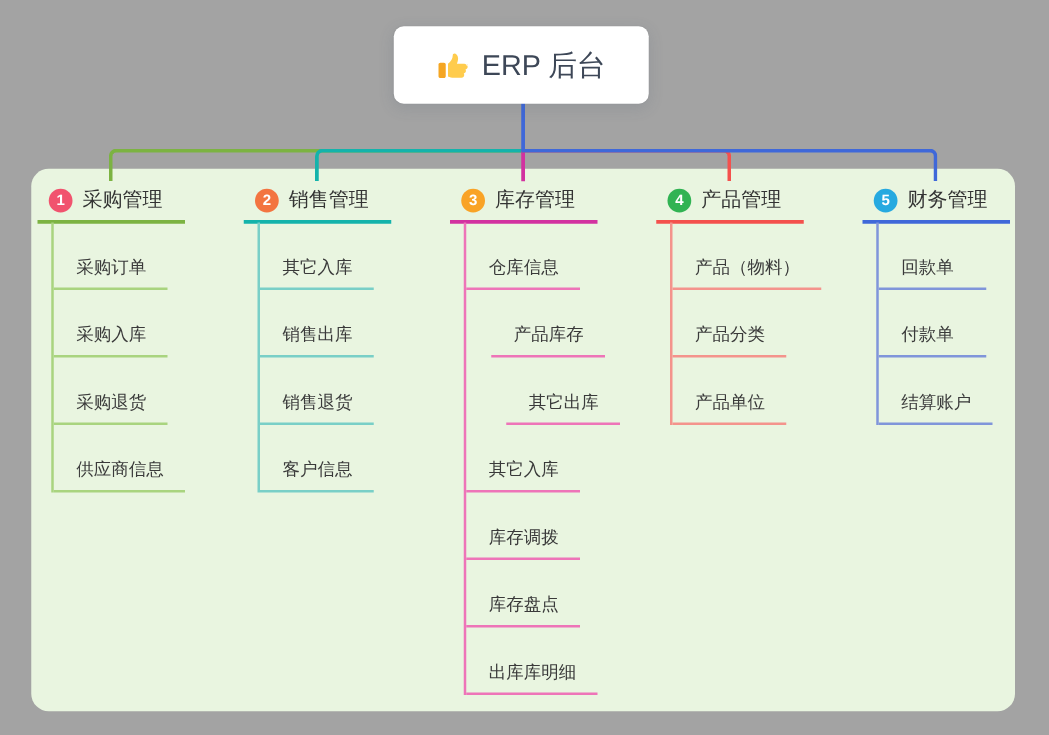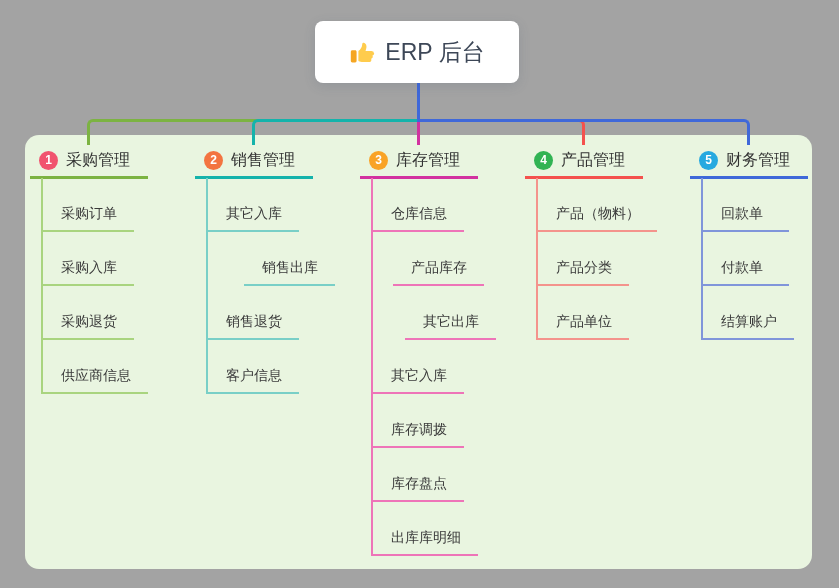--- a/index.html
+++ b/index.html
@@ -95,21 +95,21 @@
 
   <div>
     <div class="topic" style="left: 195px; top: 147px; border-bottom-color: rgb(20, 179, 171);">
       <span class="badge" style="background: rgb(243, 116, 64);">2</span>
       <span class="topic-label">销售管理</span>
     </div>
     <div class="childlist" style="left: 206px; top: 178px; border-left-color: rgb(121, 207, 199);">
           <div class="child" style="border-bottom-color: rgb(121, 207, 199);">
             <span>其它入库</span>
           </div>
-          <div class="child" style="border-bottom-color: rgb(121, 207, 199); margin-left: 36px;">
+          <div class="child" style="border-bottom-color: rgb(121, 207, 199);">
             <span>销售出库</span>
           </div>
           <div class="child" style="border-bottom-color: rgb(121, 207, 199);">
             <span>销售退货</span>
           </div>
           <div class="child" style="border-bottom-color: rgb(121, 207, 199);">
             <span>客户信息</span>
           </div>
         </div>
   </div>

